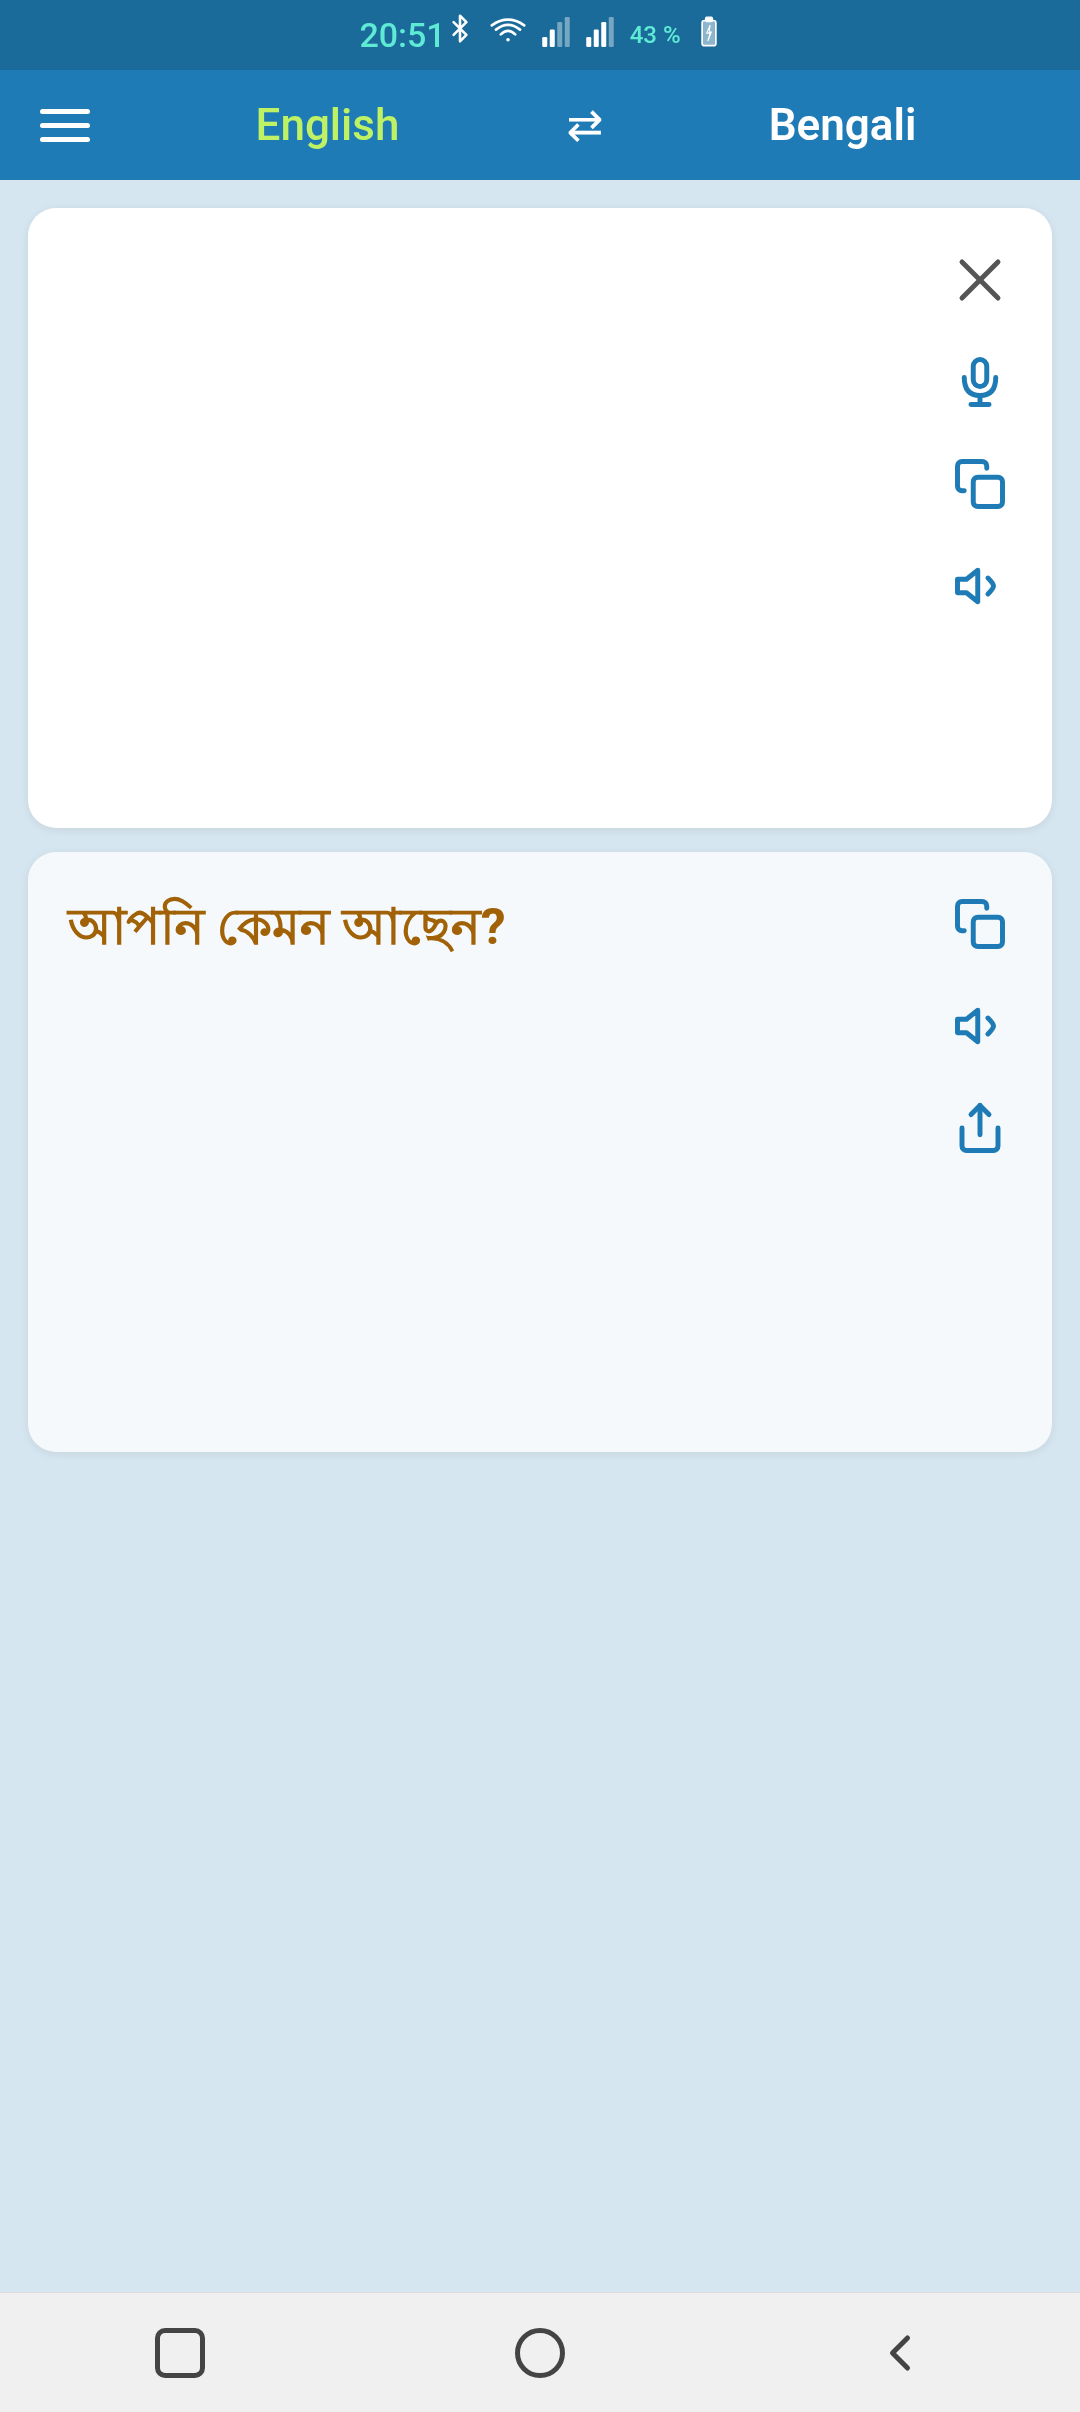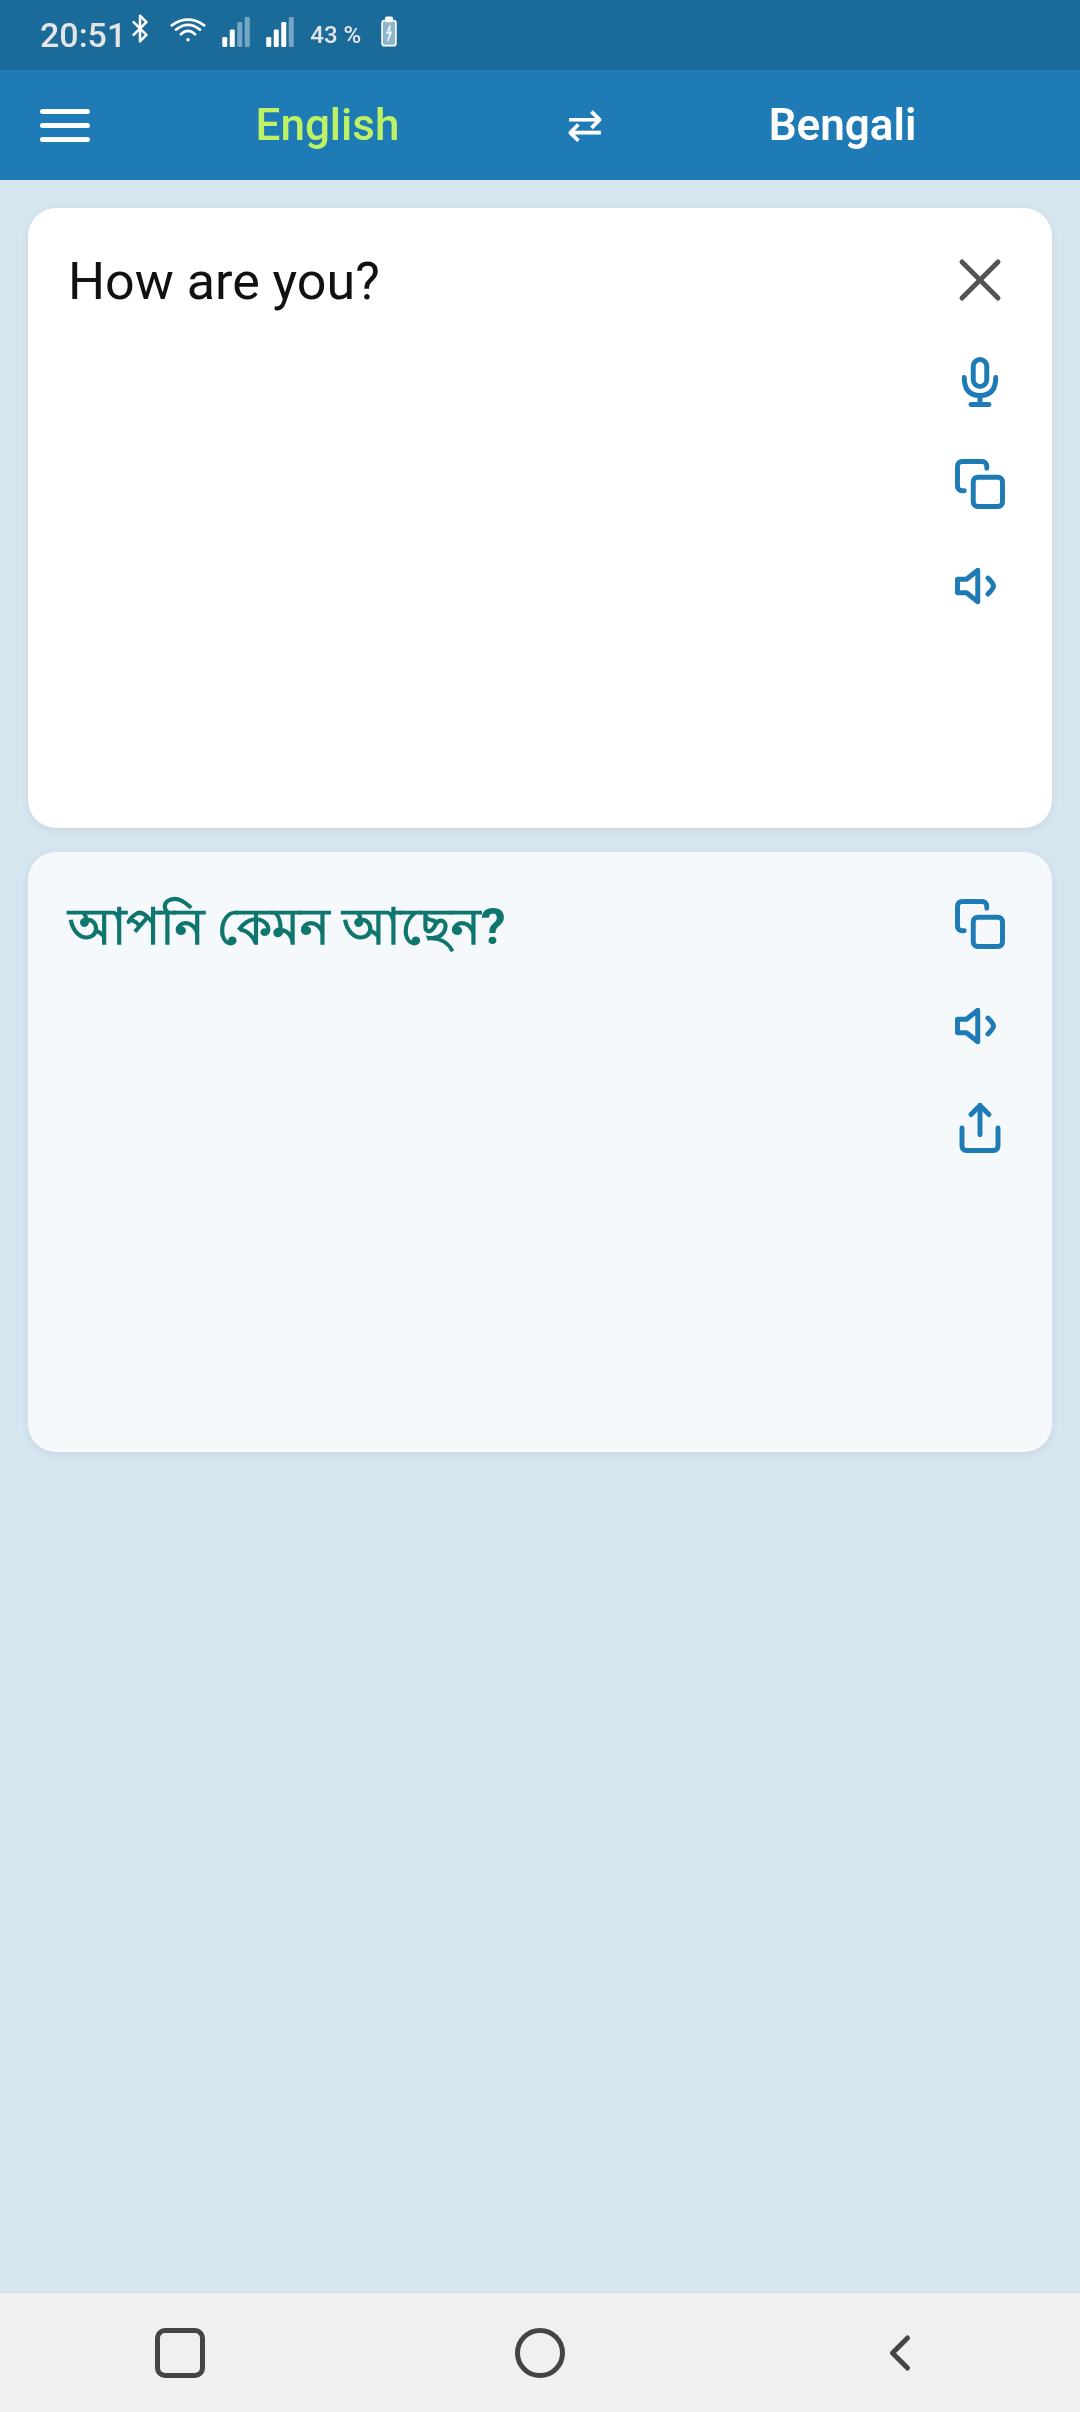--- a/index.html
+++ b/index.html
@@ -13,23 +13,23 @@
       display: flex;
       flex-direction: column;
     }
 
     
     .status-bar {
       background: #1a6b9a;
       height: 70px;
       display: flex;
       align-items: center;
-      justify-content: flex-start;
+      justify-content: center;
       padding: 0 40px;
-      color: #e5e5e5;
+      color: #5eead4;
       font-size: 32px;
       font-weight: 500;
     }
 
     .status-time {
       font-size: 34px;
       font-weight: 500;
     }
 
     .status-icons {
@@ -133,21 +133,21 @@
       font-size: 52px;
       font-weight: 400;
       color: #111;
       line-height: 1.3;
       padding-right: 100px;
     }
 
     .card-text-bengali {
       font-size: 50px;
       font-weight: 700;
-      color: #0f766e;
+      color: #a16207;
       line-height: 1.4;
       padding-right: 100px;
     }
 
     .card-actions {
       position: absolute;
       top: 36px;
       right: 36px;
       display: flex;
       flex-direction: column;
@@ -286,21 +286,20 @@
   </div>
 
   <div class="toolbar-lang-right">
     <span>Bengali</span>
   </div>
 </div>
 
 <div class="main-content">
 
   <div class="card card-top">
-    <div class="card-text">How are you?</div>
     <div class="card-actions">
 
       <div class="action-icon close-icon">
         <svg viewBox="0 0 24 24" stroke="#777" stroke-width="2.5">
           <line x1="4" y1="4" x2="20" y2="20"></line>
           <line x1="20" y1="4" x2="4" y2="20"></line>
         </svg>
       </div>
 
       <div class="action-icon">

